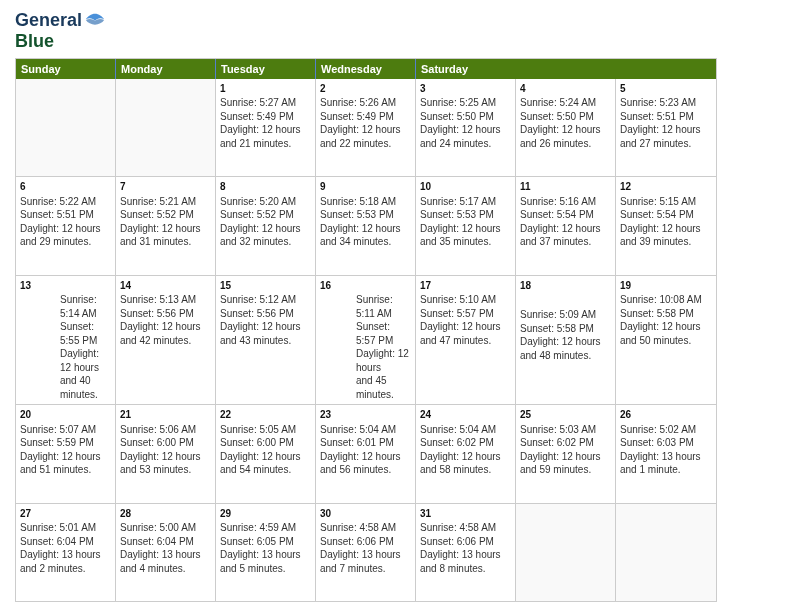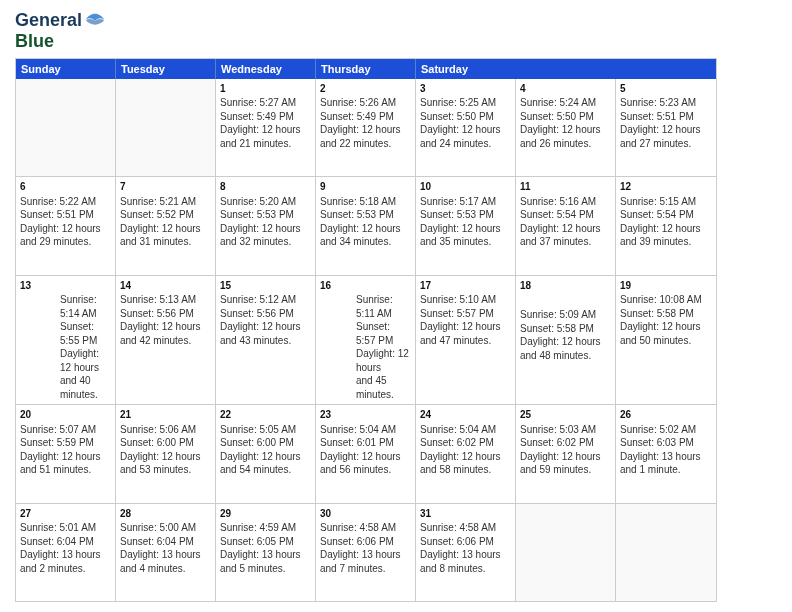--- a/index.html
+++ b/index.html
@@ -52,21 +52,21 @@
     }
     .calendar {
       flex: 1;
       display: flex;
       flex-direction: column;
       border: 1px solid #ccc;
     }
     .cal-header {
       display: grid;
       grid-template-columns: repeat(7, 1fr);
-      background: #1d4ed8;
+      background: #4d7c0f;
     }
     .cal-header-cell {
       color: #fff;
       font-size: 11px;
       font-weight: bold;
       padding: 4px 5px;
       text-align: left;
       border-right: 1px solid #5580cc;
     }
     .cal-header-cell:last-child { border-right: none; }
@@ -125,23 +125,23 @@
     </div>
     <div class="title-block">
       <div class="month-title"></div>
       <div class="location"></div>
     </div>
   </div>
 
   <div class="calendar">
     <div class="cal-header">
     <div class="cal-header-cell">Sunday</div>
+        <div class="cal-header-cell">Monday</div>
         <div class="cal-header-cell">Tuesday</div>
         <div class="cal-header-cell">Wednesday</div>
-        <div class="cal-header-cell">Thursday</div>
         <div class="cal-header-cell">Saturday</div>
       </div>
     <div class="cal-body">
     <div class="cal-row">
           <div class="cal-cell empty"></div>
           <div class="cal-cell empty"></div>
           <div class="cal-cell">
             <span class="day-num">1</span>
             <div class="cell-text" style="white-space: pre-line;">Sunrise: 5:27 AM
 Sunset: 5:49 PM
@@ -188,21 +188,21 @@
           <div class="cal-cell">
             <span class="day-num">7</span>
             <div class="cell-text" style="white-space: pre-line;">Sunrise: 5:21 AM
 Sunset: 5:52 PM
 Daylight: 12 hours
 and 31 minutes.</div>
           </div>
           <div class="cal-cell">
             <span class="day-num">8</span>
             <div class="cell-text" style="white-space: pre-line;">Sunrise: 5:20 AM
-Sunset: 5:53 PM
+Sunset: 5:52 PM
 Daylight: 12 hours
 and 32 minutes.</div>
           </div>
           <div class="cal-cell">
             <span class="day-num">9</span>
             <div class="cell-text" style="white-space: pre-line;">Sunrise: 5:18 AM
 Sunset: 5:53 PM
 Daylight: 12 hours
 and 34 minutes.</div>
           </div>

